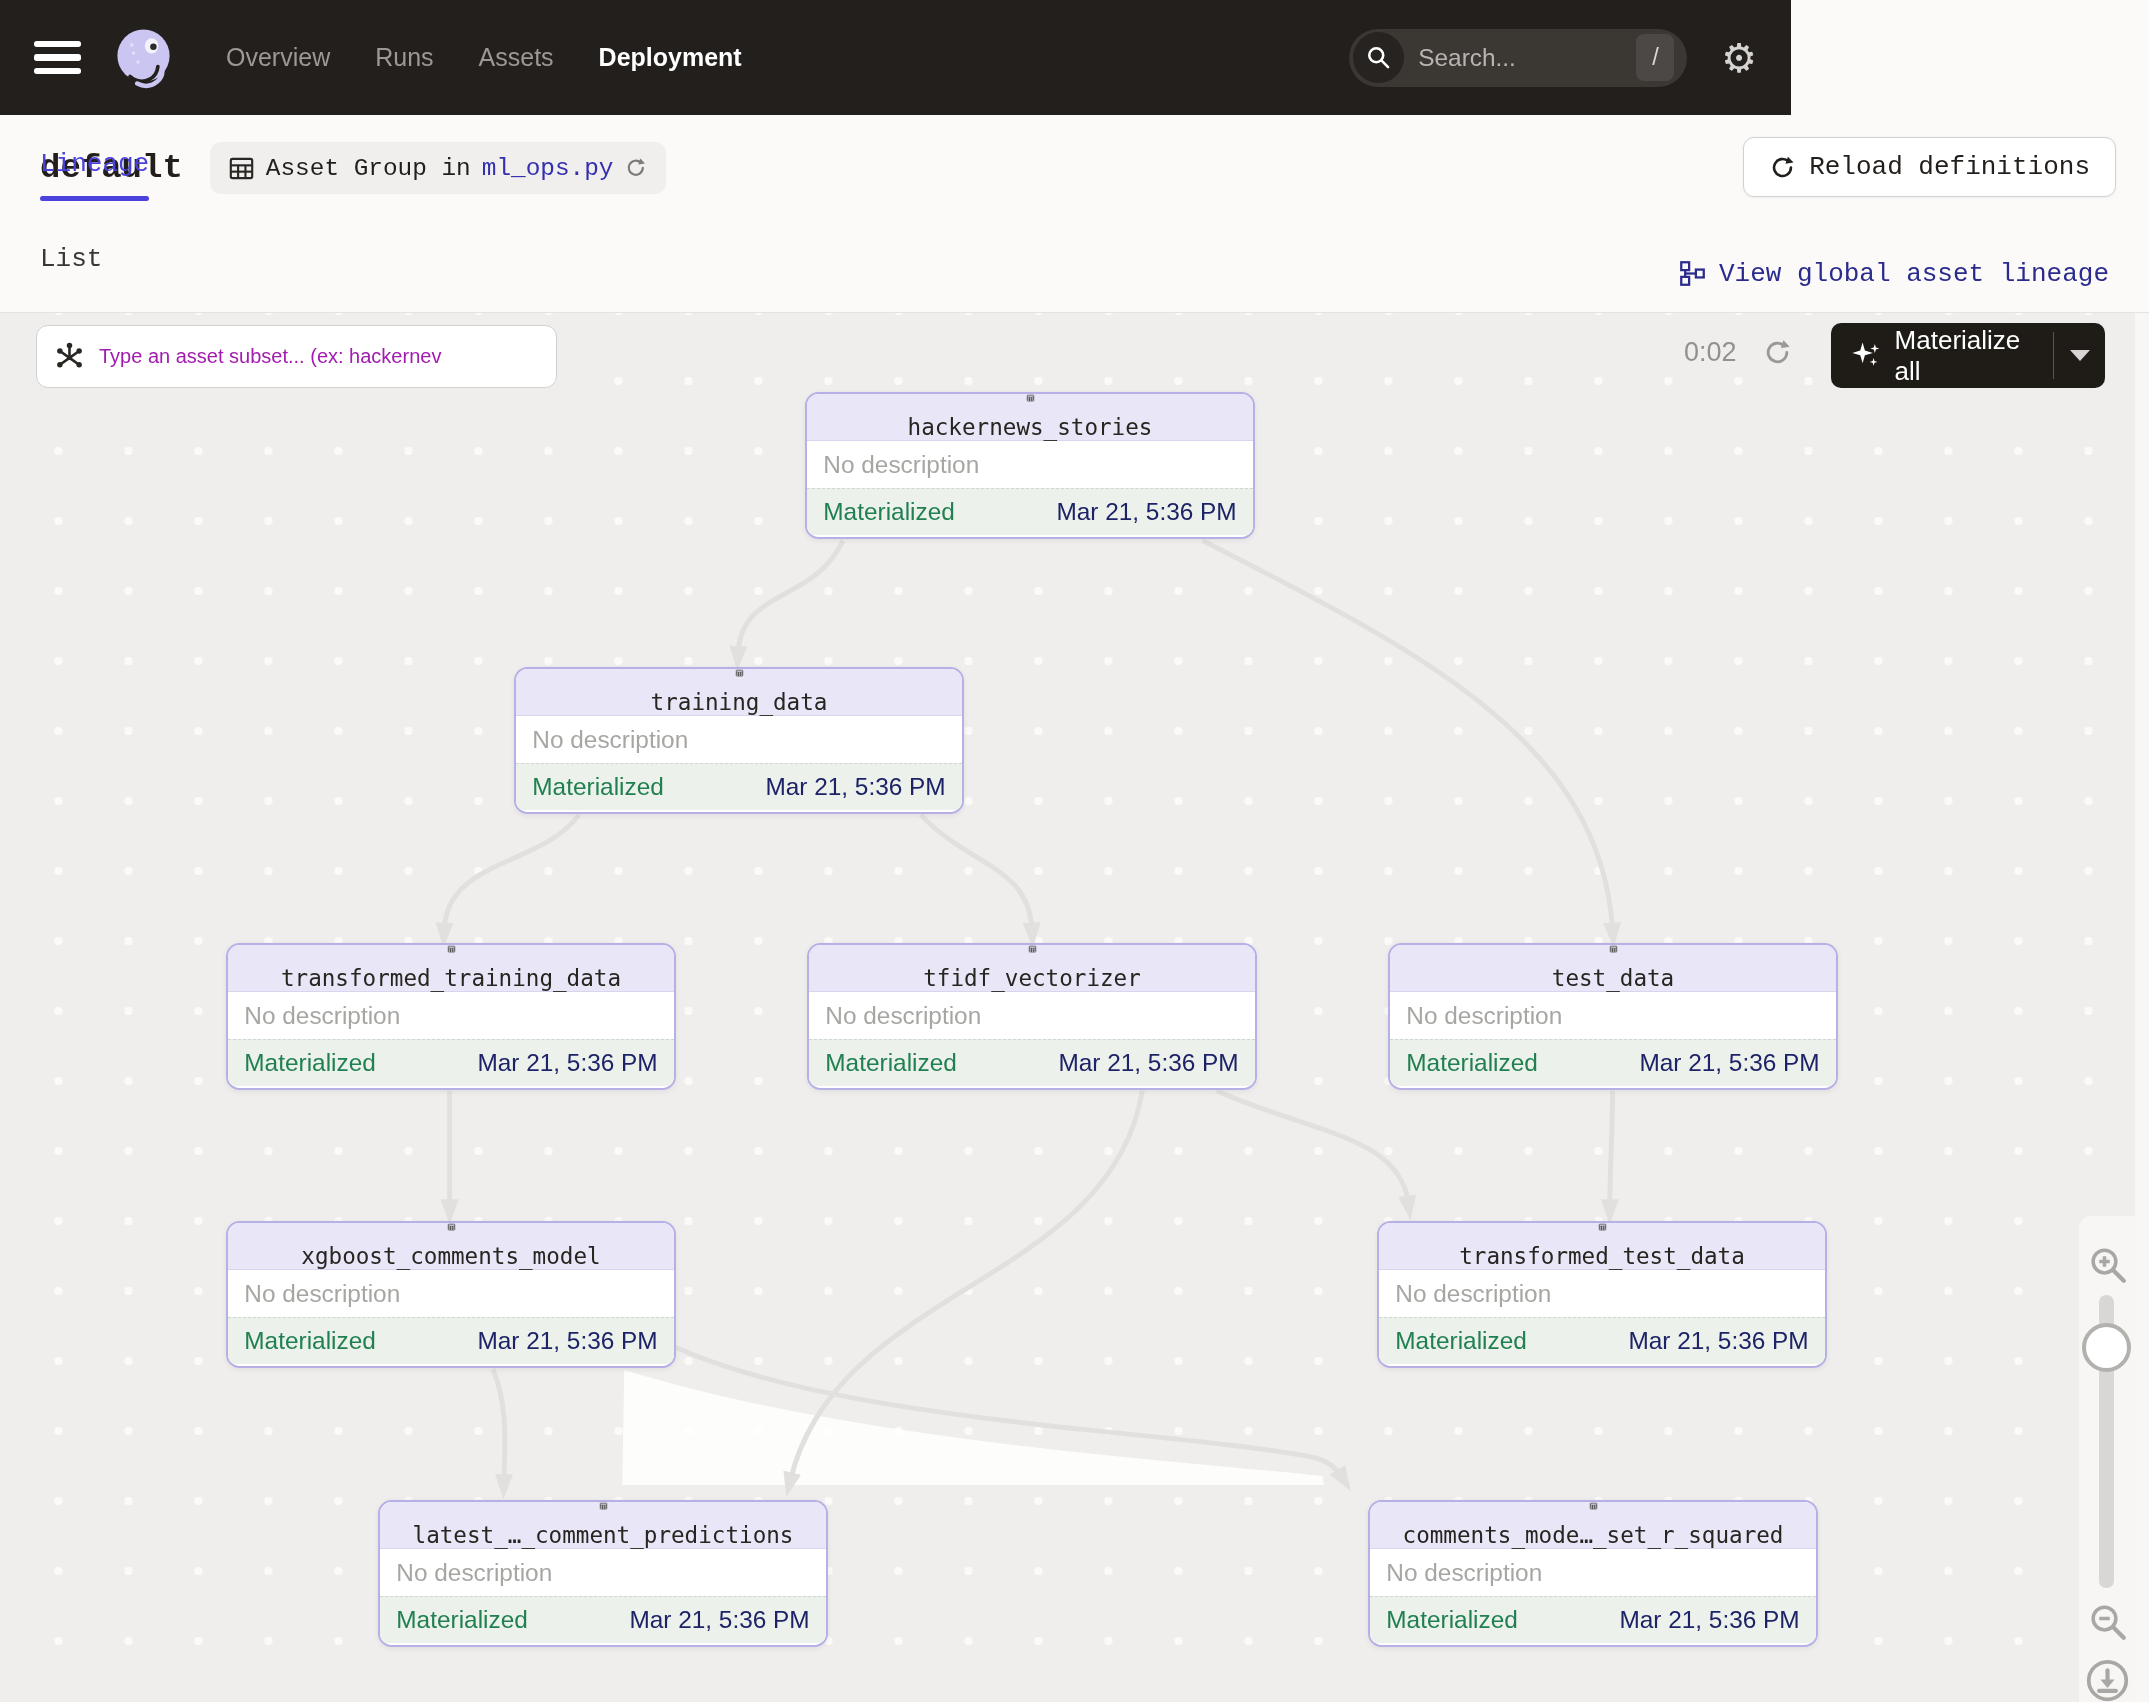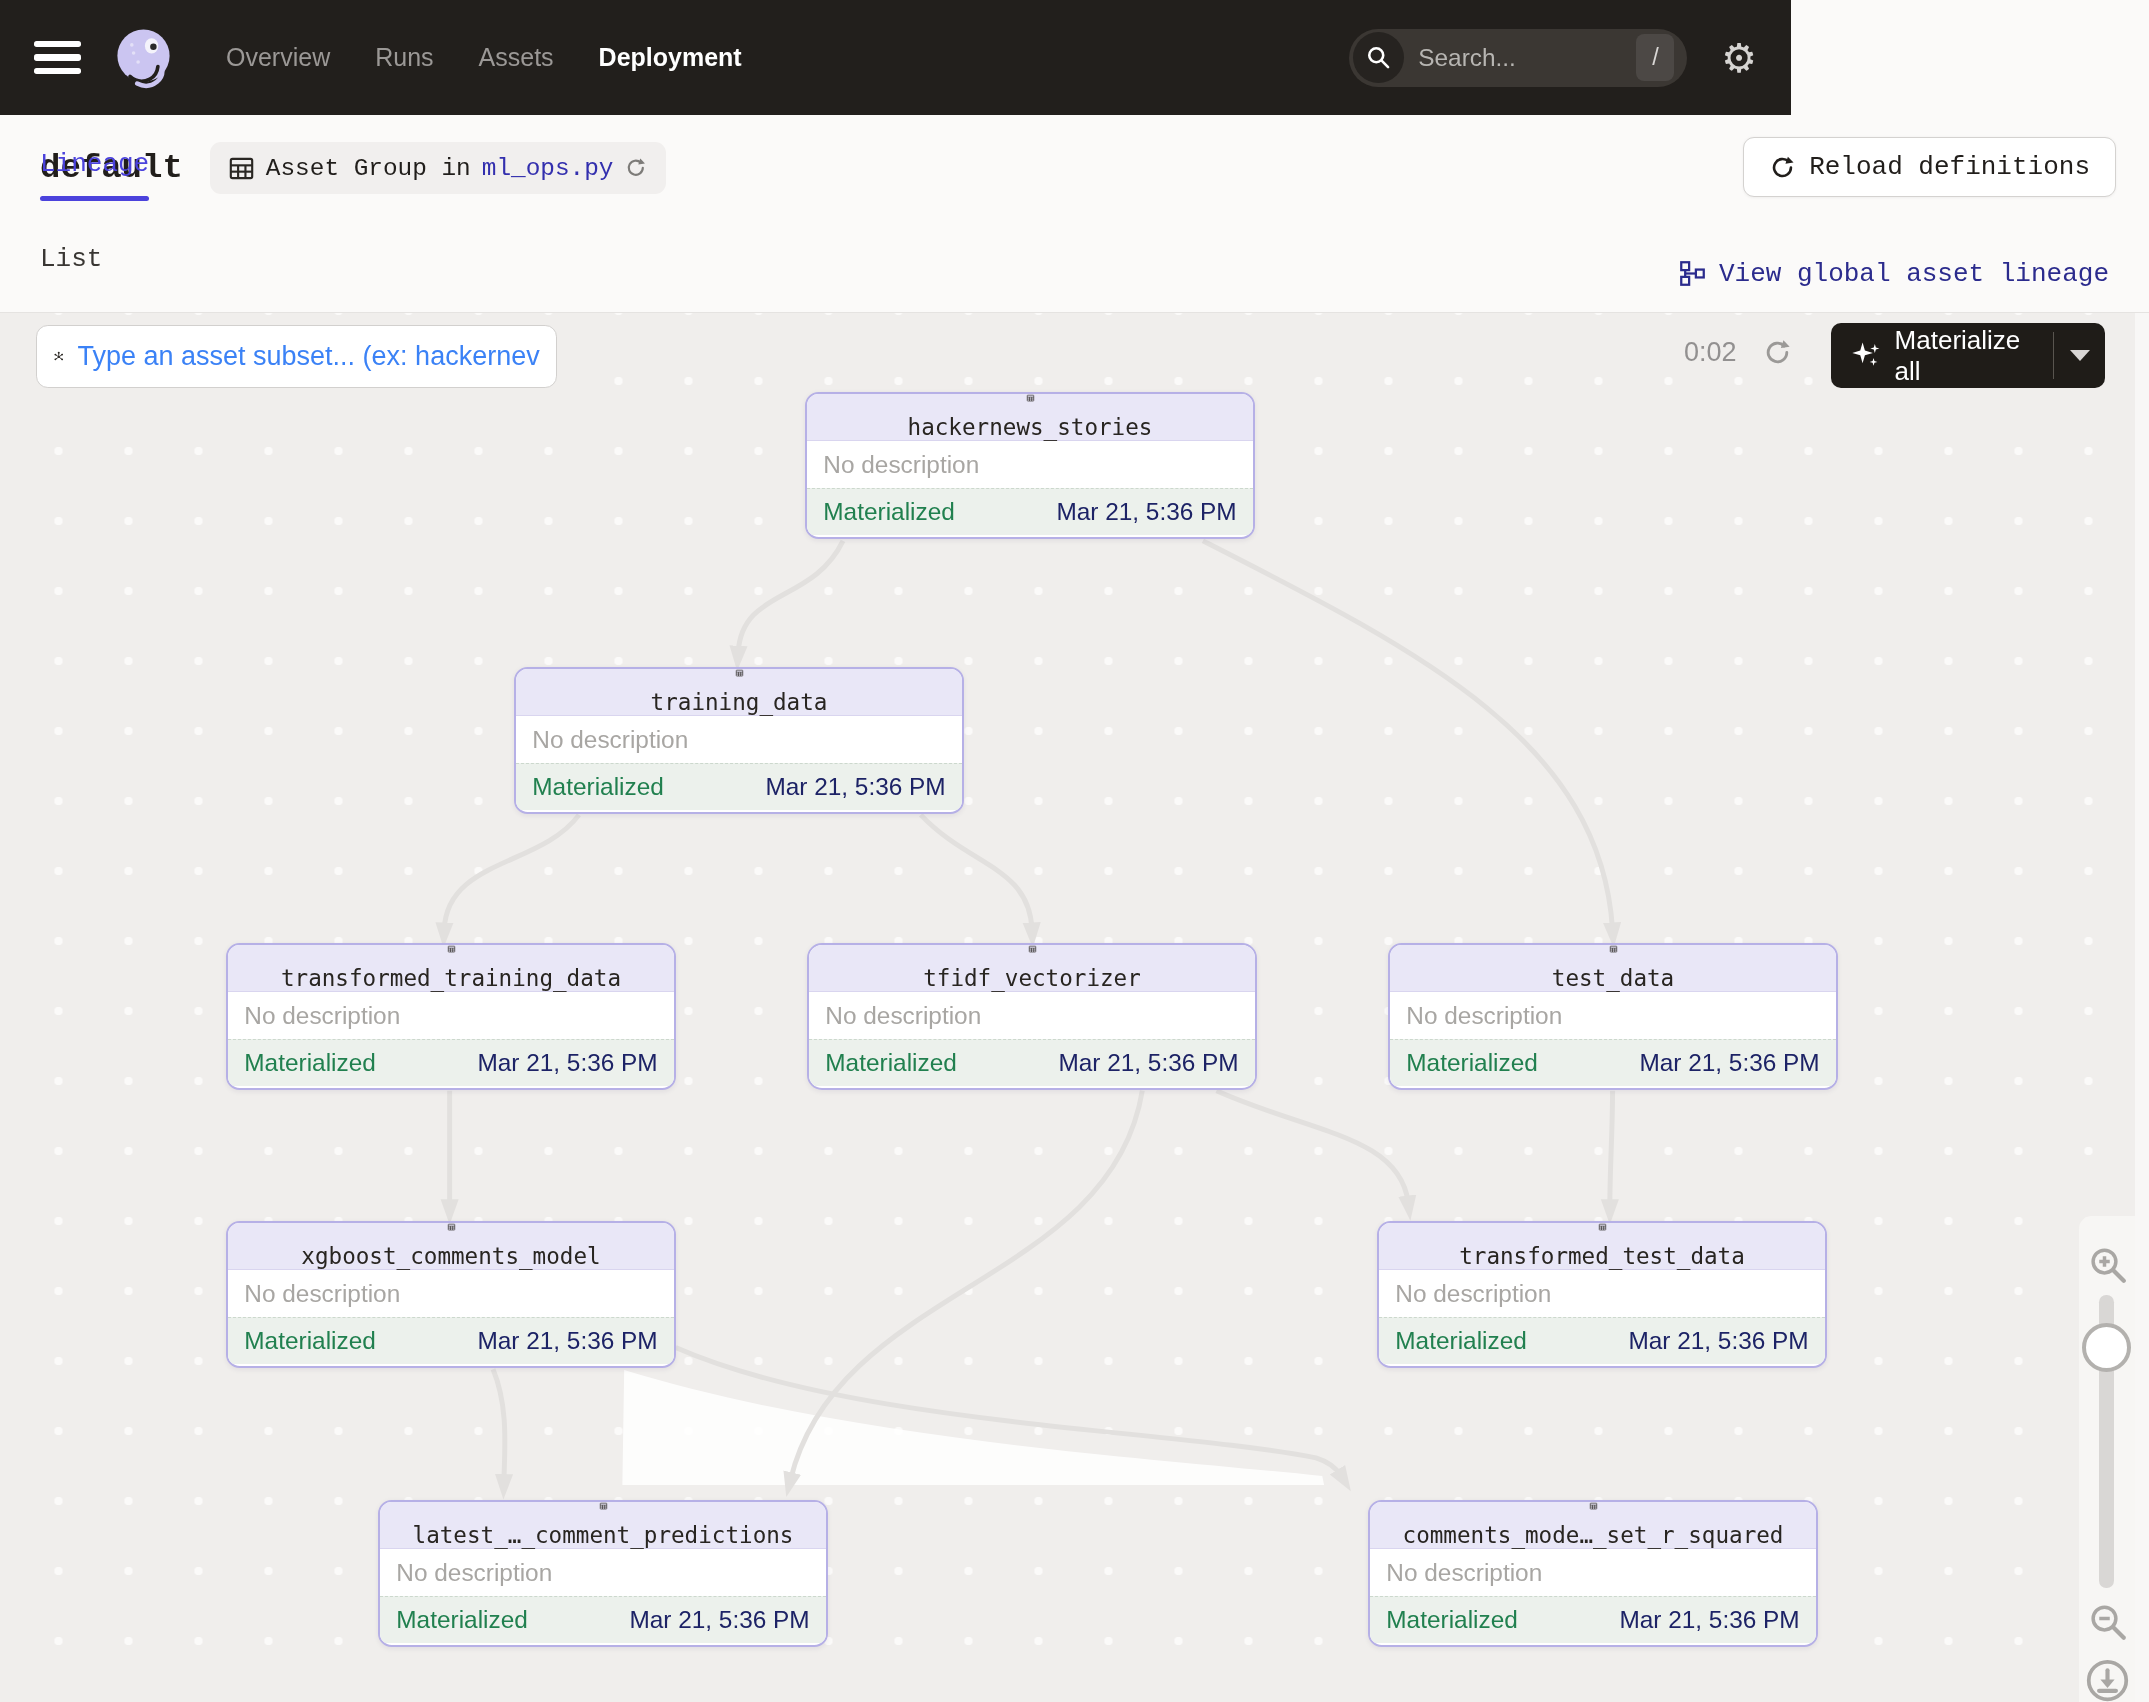--- a/index.html
+++ b/index.html
@@ -51,21 +51,21 @@
   
   .graph { position:absolute; left:0; top:313px; width:2149px; height:1389px;
     background-color:#f0eeec;
     background-image:radial-gradient(circle, #fbfaf9 4.1px, rgba(0,0,0,0) 4.5px);
     background-size:70px 70px; background-position:23.5px 33px; overflow:hidden; }
   .edges-svg { position:absolute; left:0; top:0; }
 
   .filter-input { position:absolute; left:36px; top:11.8px; width:521px; height:63px;
     background:#ffffff; border:1.8px solid #d2d0ce; border-radius:11.8px; display:flex;
     align-items:center; gap:12.7px; padding:0 16.3px; overflow:hidden; white-space:nowrap; }
-  .filter-ph { color:#3b82f6; font-size:27px; }
+  .filter-ph { color:#a21caf; font-size:20px; }
   .timer { position:absolute; left:1684px; top:23.5px; font-size:27px; color:#929090; }
   .refresh-gray { position:absolute; left:1762px; top:23.5px; color:#9b9997; cursor:pointer; }
   .mat-btn { position:absolute; left:1831px; top:10px; width:274px; height:65px;
     background:#1f1c18; border-radius:10px; display:flex; align-items:center;
     color:#ffffff; font-size:26px; cursor:pointer; }
   .mat-main { flex:1; display:flex; align-items:center; gap:12.7px; padding-left:20px; }
   .mat-divider { width:0.9px; align-self:stretch; margin:9px 0; background:#59554f; }
   .mat-caret { width:51px; display:flex; align-items:center; justify-content:center; }
   .caret-down { width:0; height:0; border-left:10px solid transparent;
     border-right:10px solid transparent; border-top:11.8px solid #d8d6d4; }
@@ -251,21 +251,21 @@
       </svg>
       <span class="node-name">transformed_training_data</span>
     </div>
     <div class="node-desc">No description</div>
     <div class="node-footer">
       <span class="node-status">Materialized</span>
       <span class="node-ts">Mar 21, 5:36 PM</span>
     </div>
   </div>
 
-  <div class="node" style="left: 807px; top: 630px; border-radius: 15px;">
+  <div class="node" style="left: 807px; top: 630px;">
     <div class="node-header">
       <svg class="icon" width="27" height="27" viewBox="0 0 24 24">
         <rect x="2.5" y="3.5" width="19" height="17" rx="1.5" fill="none" stroke="#2a2723" stroke-width="1.9"></rect>
         <line x1="2.5" y1="9.2" x2="21.5" y2="9.2" stroke="#2a2723" stroke-width="1.9"></line>
         <line x1="2.5" y1="14.8" x2="21.5" y2="14.8" stroke="#2a2723" stroke-width="1.9"></line>
         <line x1="9" y1="9.2" x2="9" y2="20.5" stroke="#2a2723" stroke-width="1.9"></line>
         <line x1="15.5" y1="9.2" x2="15.5" y2="20.5" stroke="#2a2723" stroke-width="1.9"></line>
       </svg>
       <span class="node-name">tfidf_vectorizer</span>
     </div>

